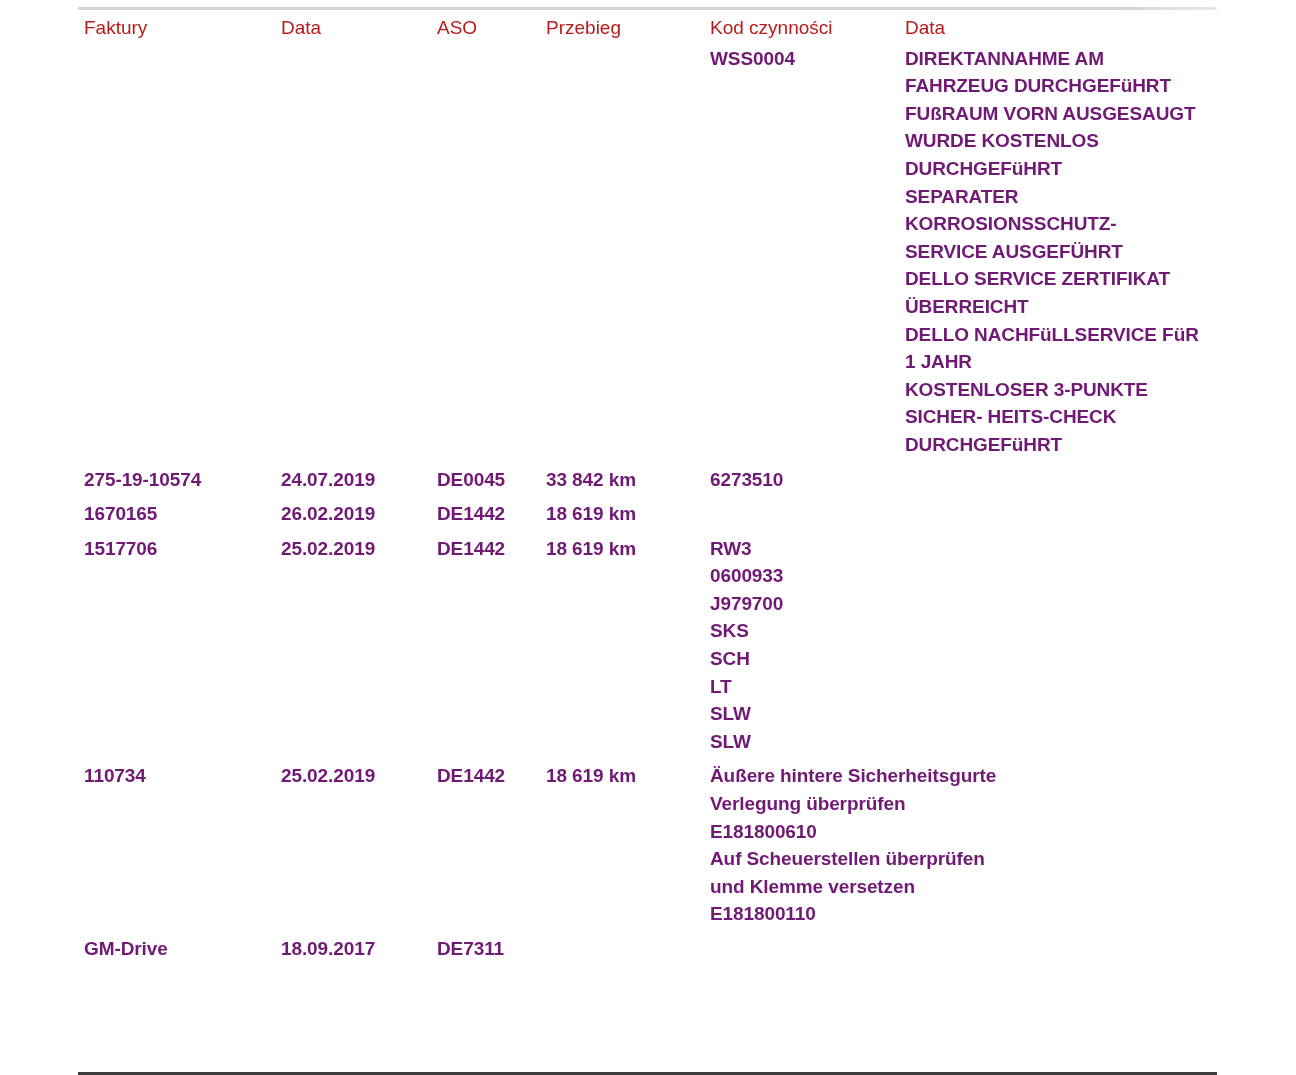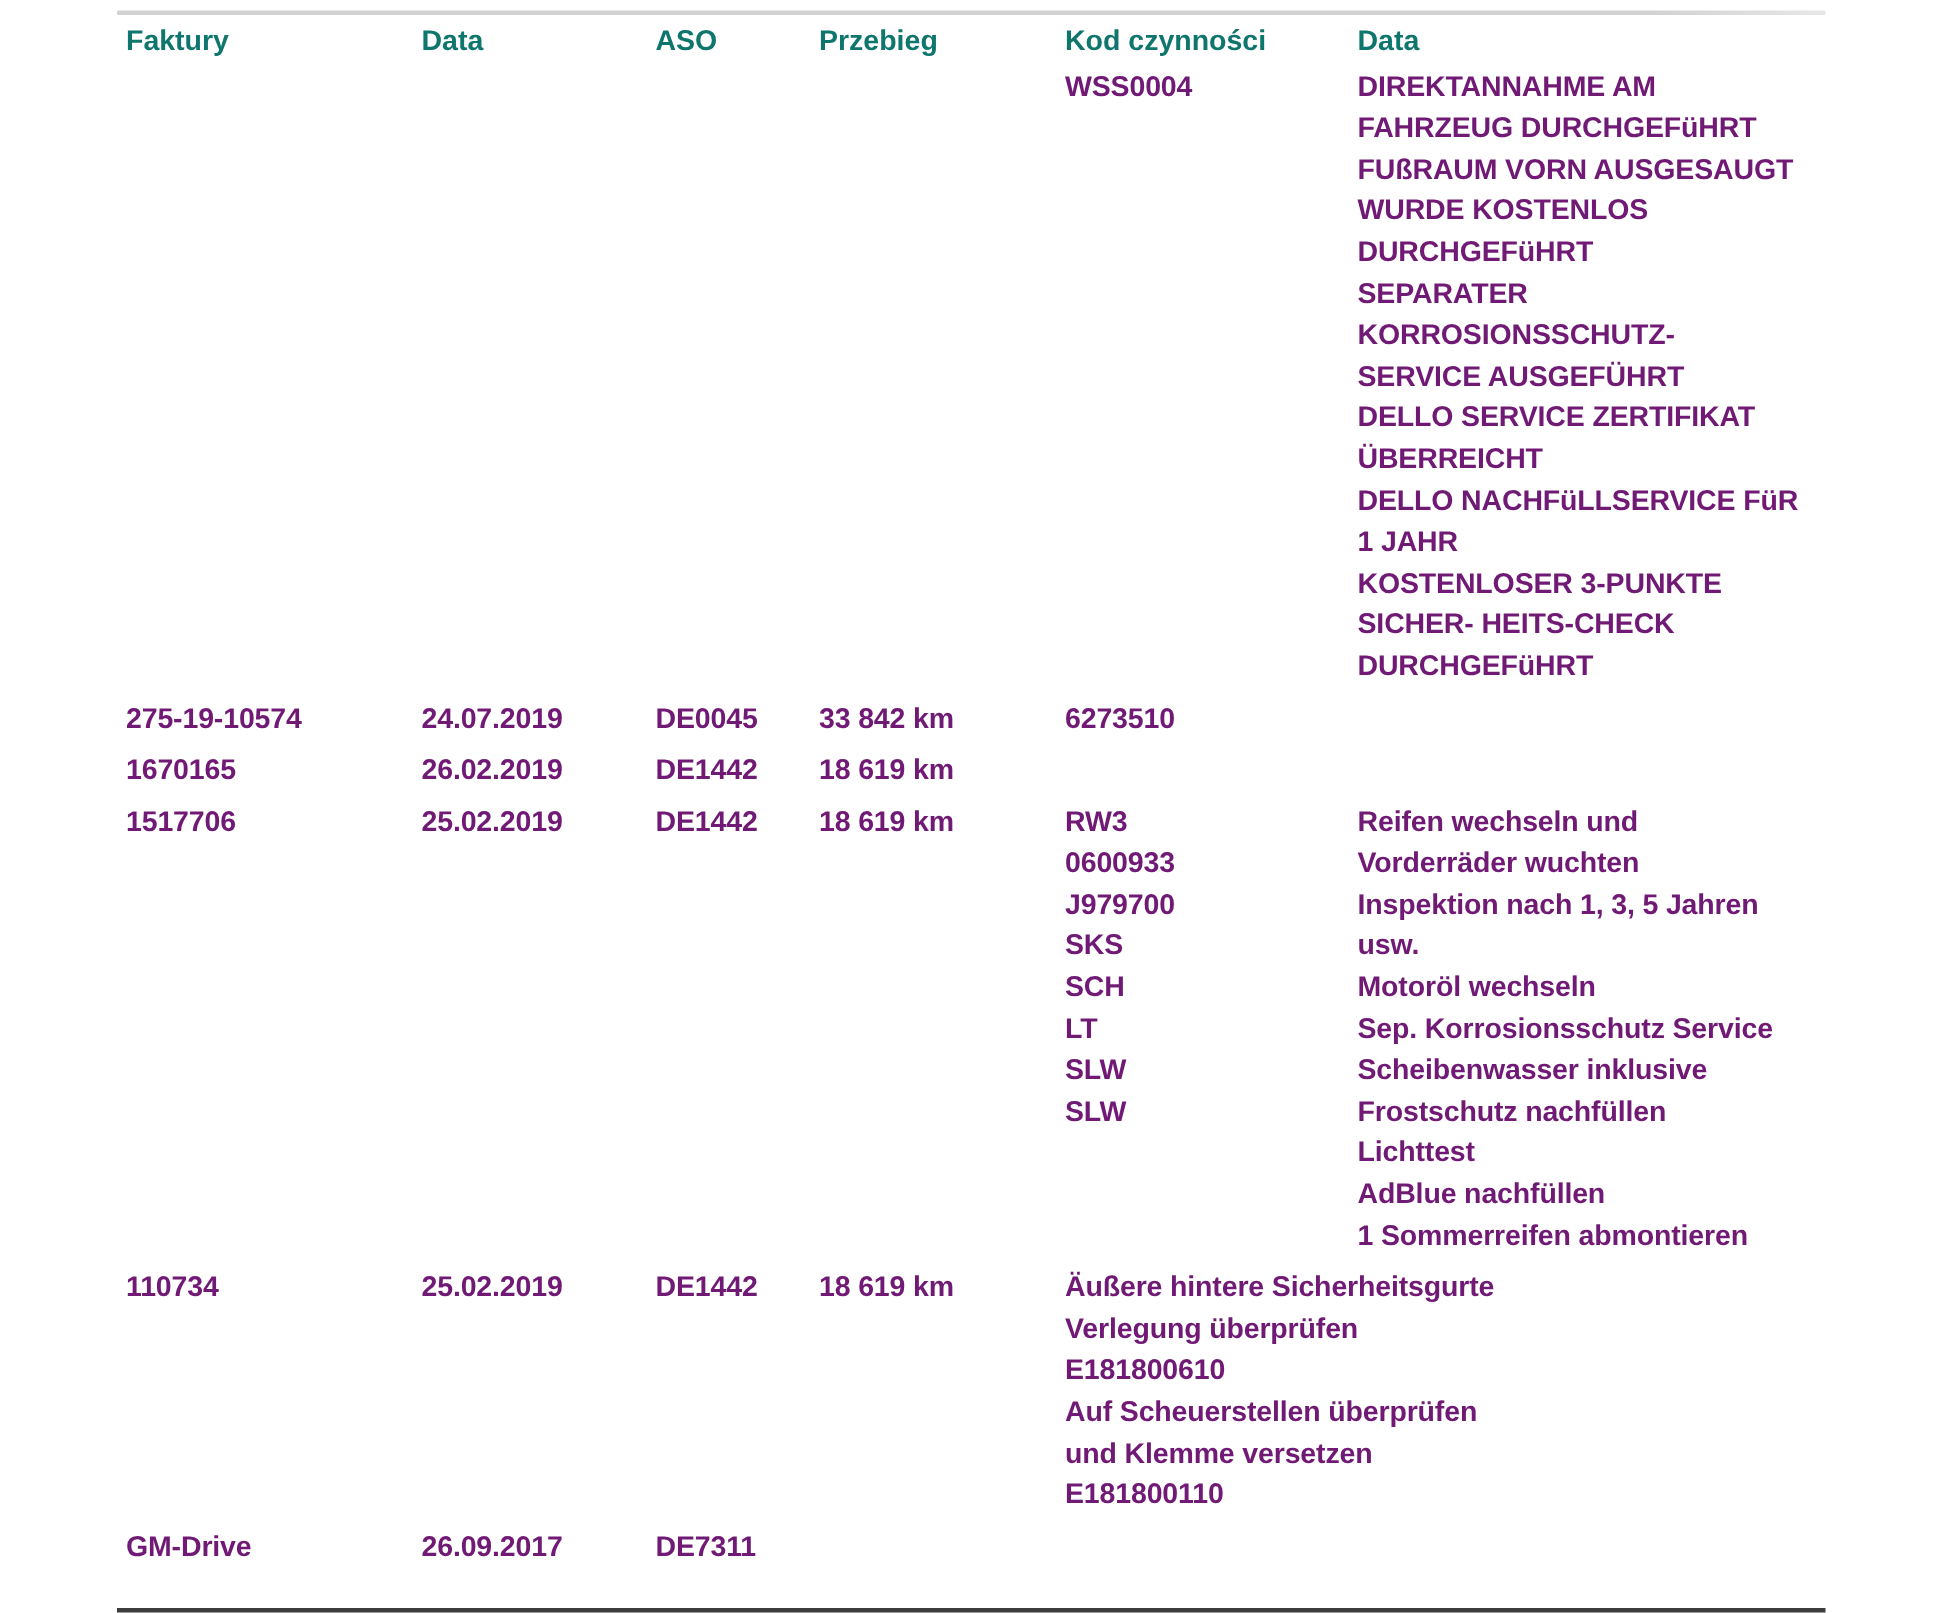--- a/index.html
+++ b/index.html
@@ -26,21 +26,21 @@
   }
   .thead{margin-bottom:3px;}
   .body-row{margin-bottom:7px;}
   .cell{
     font-size:19px;
     line-height:27.6px;
     color:#701a75;
     white-space:pre;
     overflow:visible;
   }
-  .th{font-weight:700;color:#0f766e;}
+  .th{font-weight:400;color:#b91c1c;}
   .b{font-weight:700;letter-spacing:-0.1px;}
 </style>
 </head>
 <body>
 
 <div class="sheet">
   <div class="rule-top"></div>
 
   <div class="table">
     <div class="row thead">
@@ -98,49 +98,38 @@
     <div class="cell b">DE1442</div>
     <div class="cell b">18 619 km</div>
     <div class="cell b">RW3
 0600933
 J979700
 SKS
 SCH
 LT
 SLW
 SLW</div>
-    <div class="cell b">Reifen wechseln und
-Vorderräder wuchten
-Inspektion nach 1, 3, 5 Jahren
-usw.
-Motoröl wechseln
-Sep. Korrosionsschutz Service
-Scheibenwasser inklusive
-Frostschutz nachfüllen
-Lichttest
-AdBlue nachfüllen
-1 Sommerreifen abmontieren</div>
   </div>
 
   <div class="row body-row">
     <div class="cell b">110734</div>
     <div class="cell b">25.02.2019</div>
     <div class="cell b">DE1442</div>
     <div class="cell b">18 619 km</div>
     <div class="cell b">Äußere hintere Sicherheitsgurte
 Verlegung überprüfen
 E181800610
 Auf Scheuerstellen überprüfen
 und Klemme versetzen
 E181800110</div>
   </div>
 
   <div class="row body-row">
     <div class="cell b">GM-Drive</div>
-    <div class="cell b">26.09.2017</div>
+    <div class="cell b">18.09.2017</div>
     <div class="cell b">DE7311</div>
     <div class="cell b"></div>
     <div class="cell b"></div>
     <div class="cell b"></div>
   </div>
 </div>
   </div>
 
   <div class="rule-bottom"></div>
 </div>

